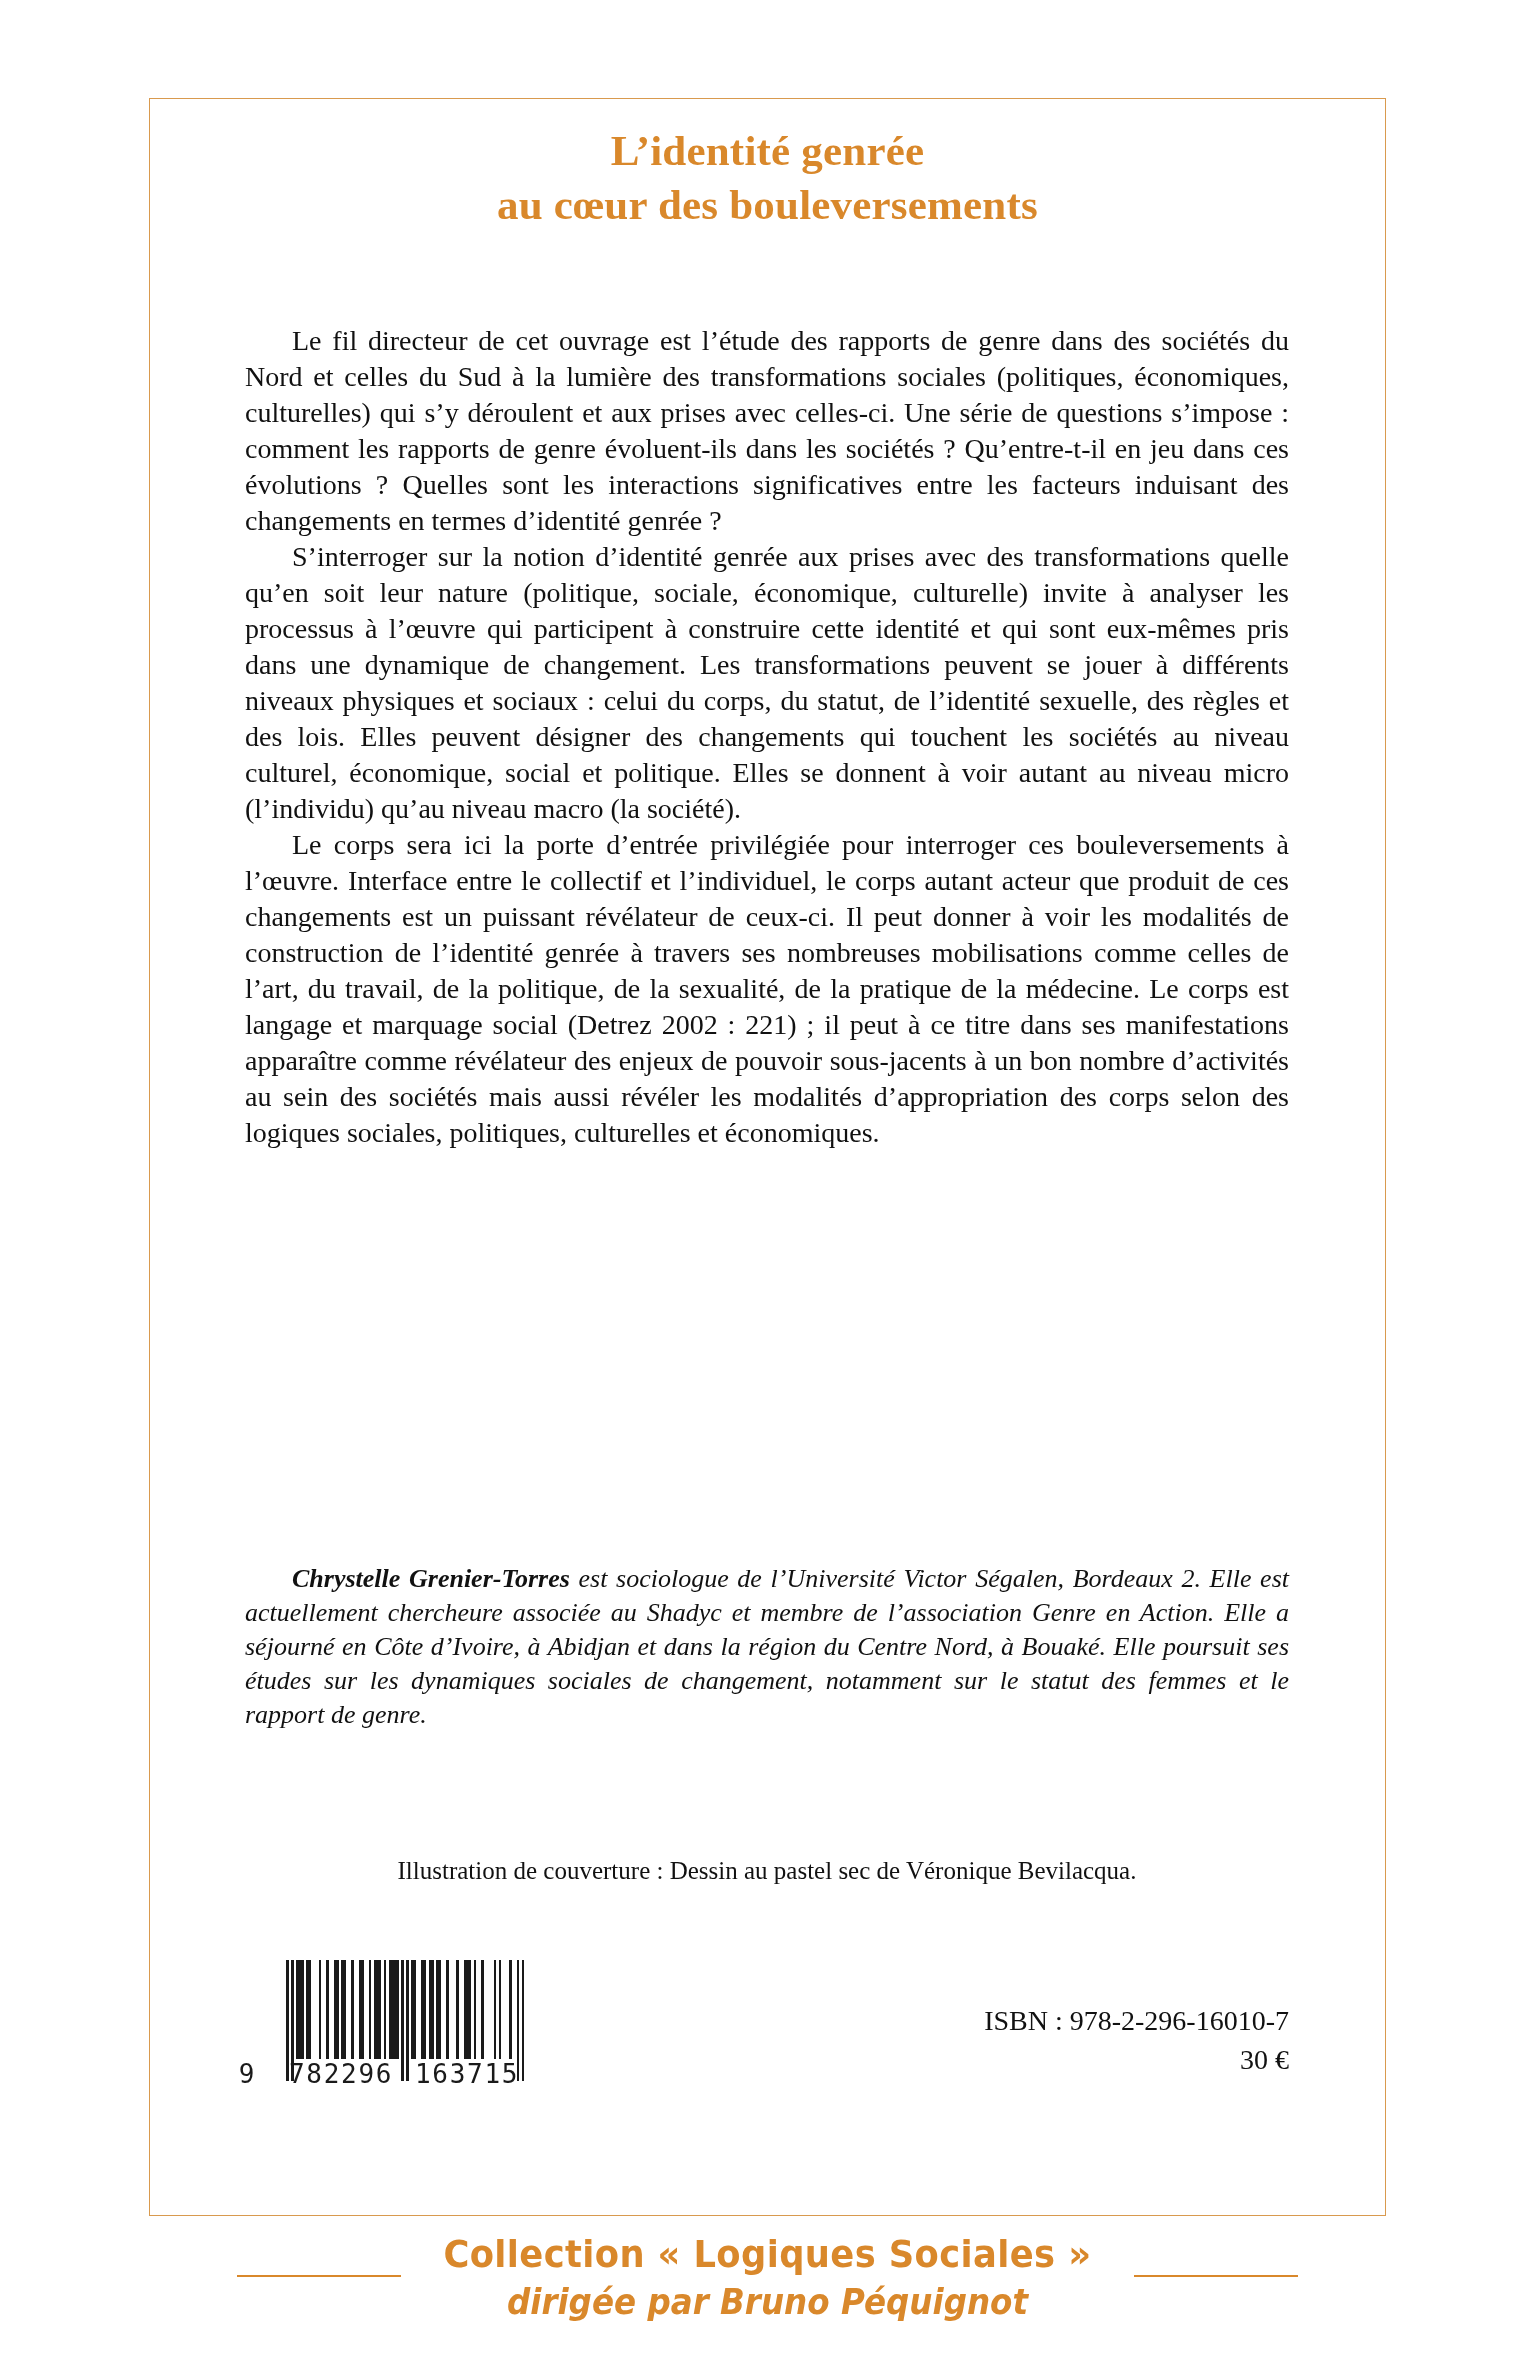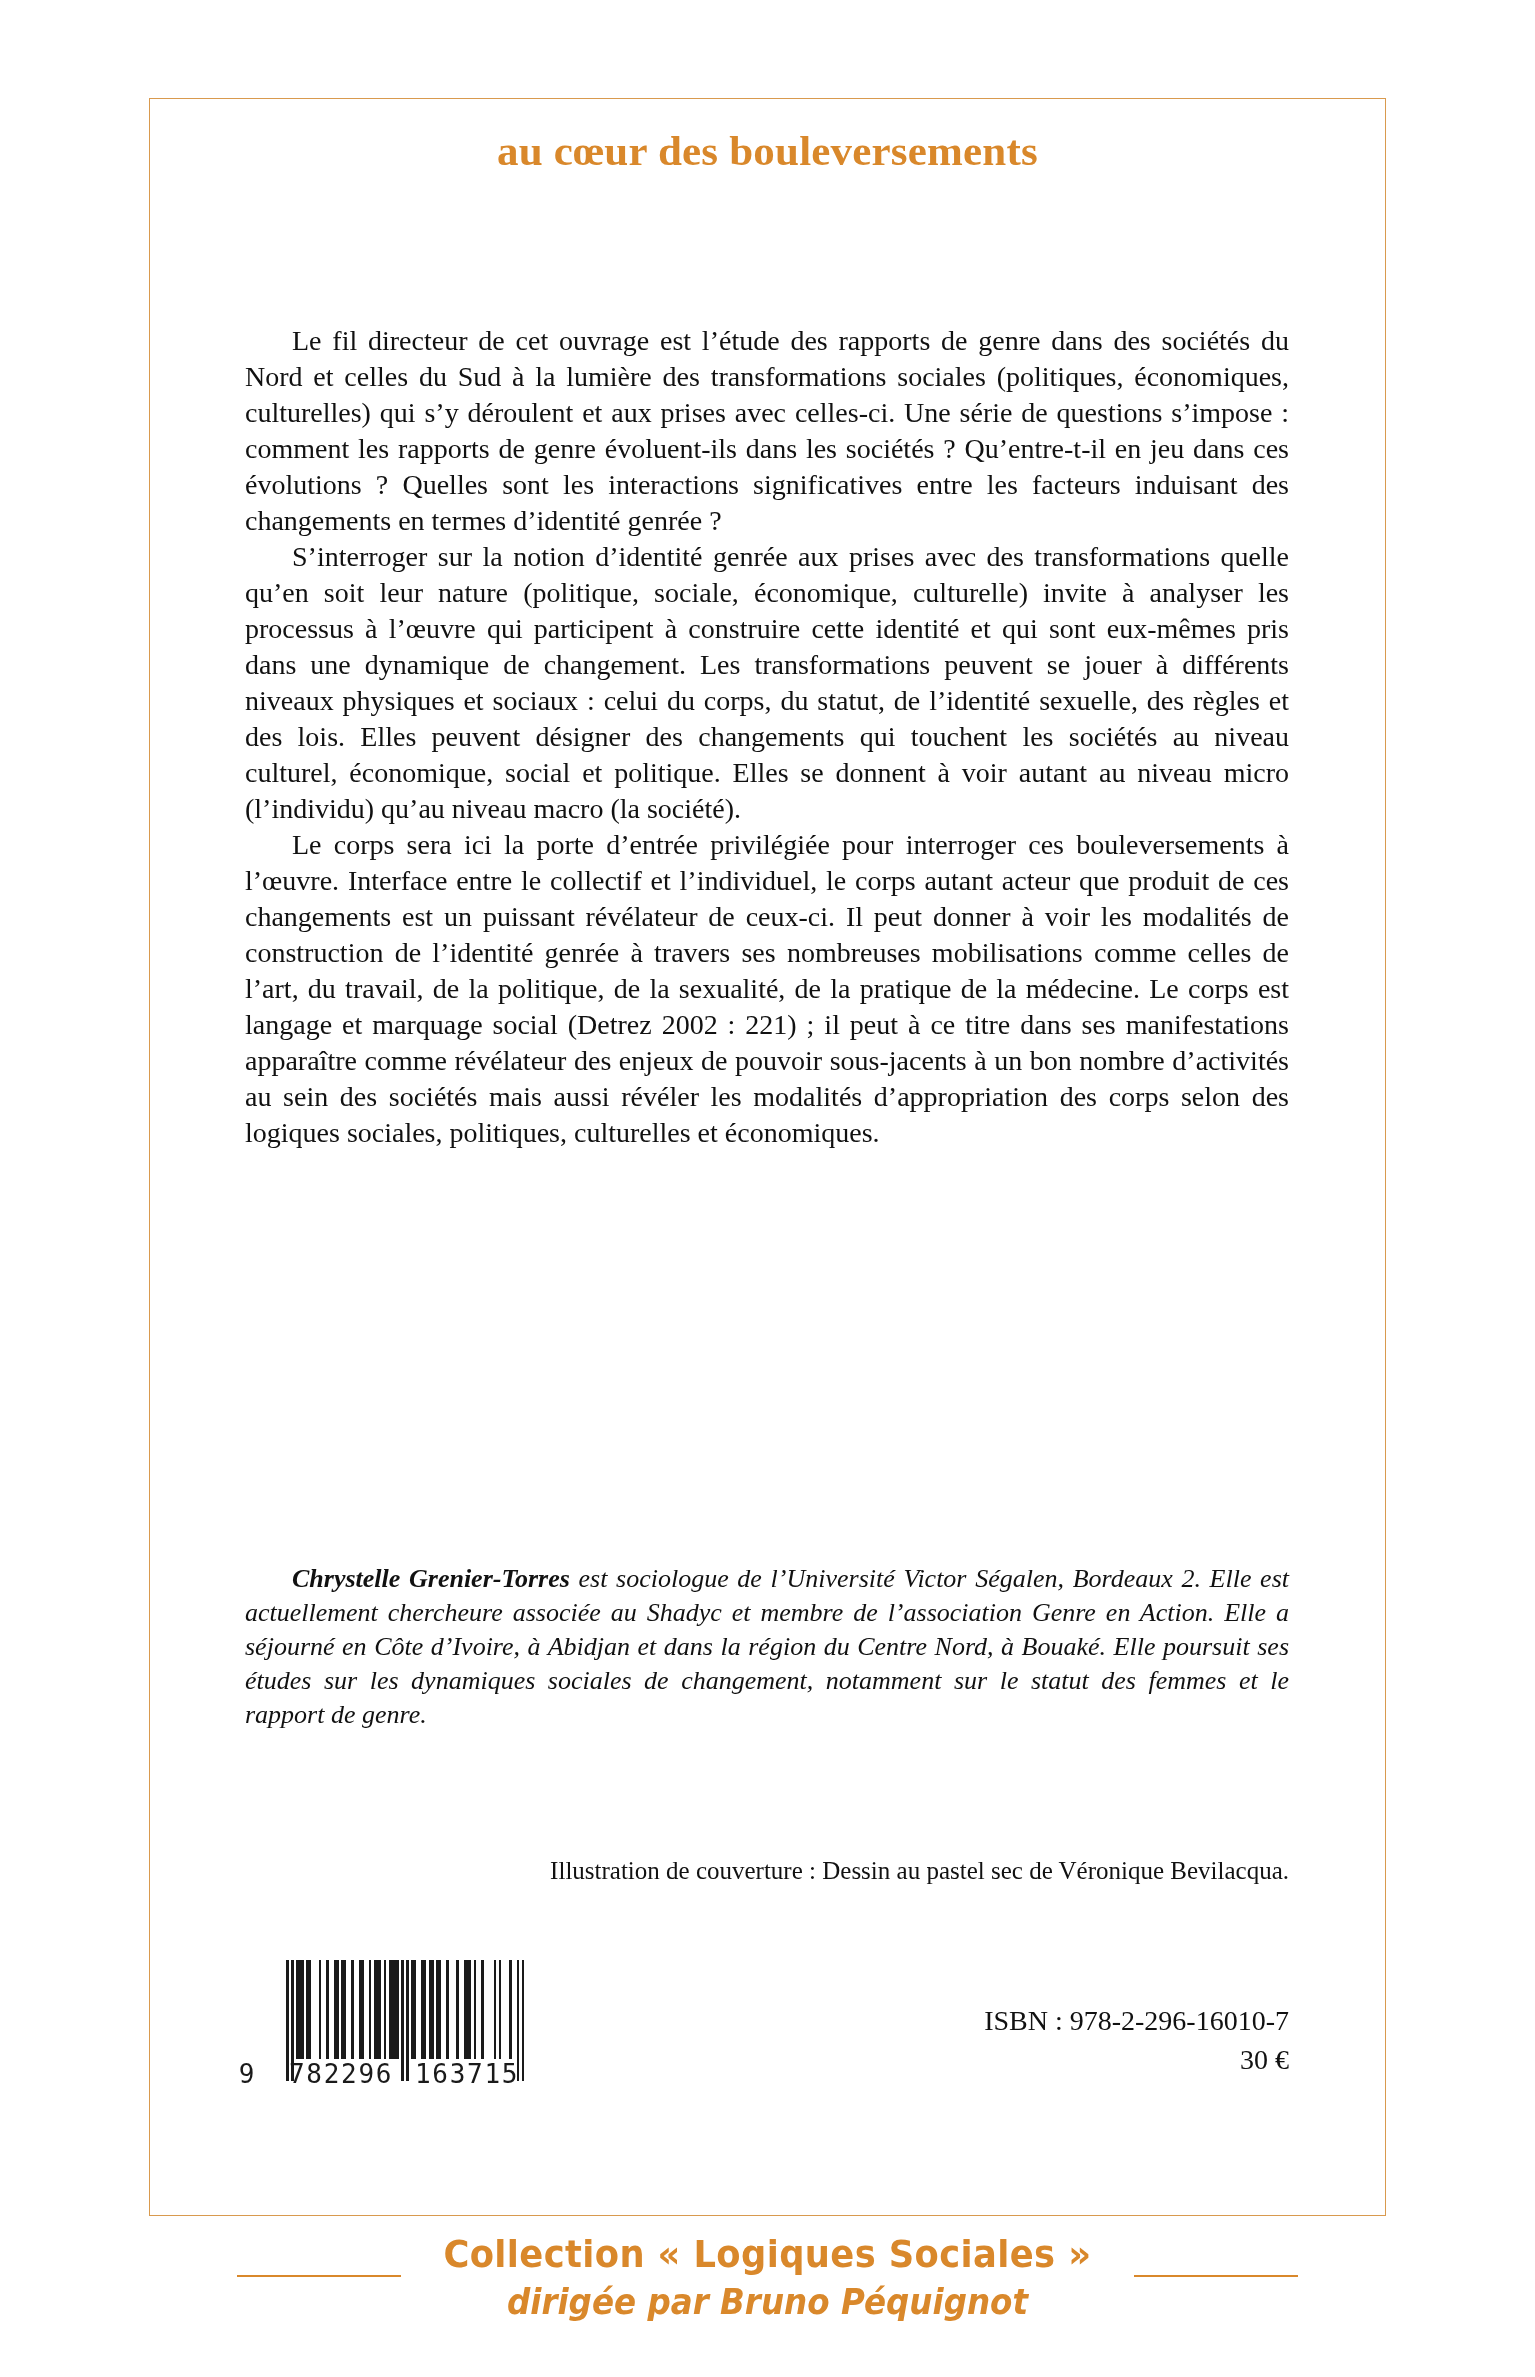--- a/index.html
+++ b/index.html
@@ -83,21 +83,21 @@
 
   
   #illustration-credit {
     position: absolute;
     left: 245px;
     top: 1854px;
     width: 1044px;
     font-size: 25px;
     line-height: 34px;
     color: #111111;
-    text-align: right;
+    text-align: center;
   }
 
   
   #barcode-area {
     position: absolute;
     left: 237px;
     top: 1950px;
     width: 352px;
     height: 151px;
   }
@@ -187,20 +187,21 @@
     transform: scaleX(0.93);
     transform-origin: center;
   }
 </style>
 </head>
 <body>
 
 <div id="cover-frame"></div>
 
 <div id="title-block">
+  <span class="tline">L’identité genrée</span>
   <span class="tline">au cœur des bouleversements</span>
 </div>
 
 <div id="blurb">
   <p>Le fil directeur de cet ouvrage est l’étude des rapports de genre dans des sociétés du Nord et celles du Sud à la lumière des transformations sociales (politiques, économiques, culturelles) qui s’y déroulent et aux prises avec celles-ci. Une série de questions s’impose : comment les rapports de genre évoluent-ils dans les sociétés ? Qu’entre-t-il en jeu dans ces évolutions ? Quelles sont les interactions significatives entre les facteurs induisant des changements en termes d’identité genrée ?</p>
   <p>S’interroger sur la notion d’identité genrée aux prises avec des transformations quelle qu’en soit leur nature (politique, sociale, économique, culturelle) invite à analyser les processus à l’œuvre qui participent à construire cette identité et qui sont eux-mêmes pris dans une dynamique de changement. Les transformations peuvent se jouer à différents niveaux physiques et sociaux : celui du corps, du statut, de l’identité sexuelle, des règles et des lois. Elles peuvent désigner des changements qui touchent les sociétés au niveau culturel, économique, social et politique. Elles se donnent à voir autant au niveau micro (l’individu) qu’au niveau macro (la société).</p>
   <p>Le corps sera ici la porte d’entrée privilégiée pour interroger ces bouleversements à l’œuvre. Interface entre le collectif et l’individuel, le corps autant acteur que produit de ces changements est un puissant révélateur de ceux-ci. Il peut donner à voir les modalités de construction de l’identité genrée à travers ses nombreuses mobilisations comme celles de l’art, du travail, de la politique, de la sexualité, de la pratique de la médecine. Le corps est langage et marquage social (Detrez 2002 : 221) ; il peut à ce titre dans ses manifestations apparaître comme révélateur des enjeux de pouvoir sous-jacents à un bon nombre d’activités au sein des sociétés mais aussi révéler les modalités d’appropriation des corps selon des logiques sociales, politiques, culturelles et économiques.</p>
 </div>
 
 <div id="author-bio">

